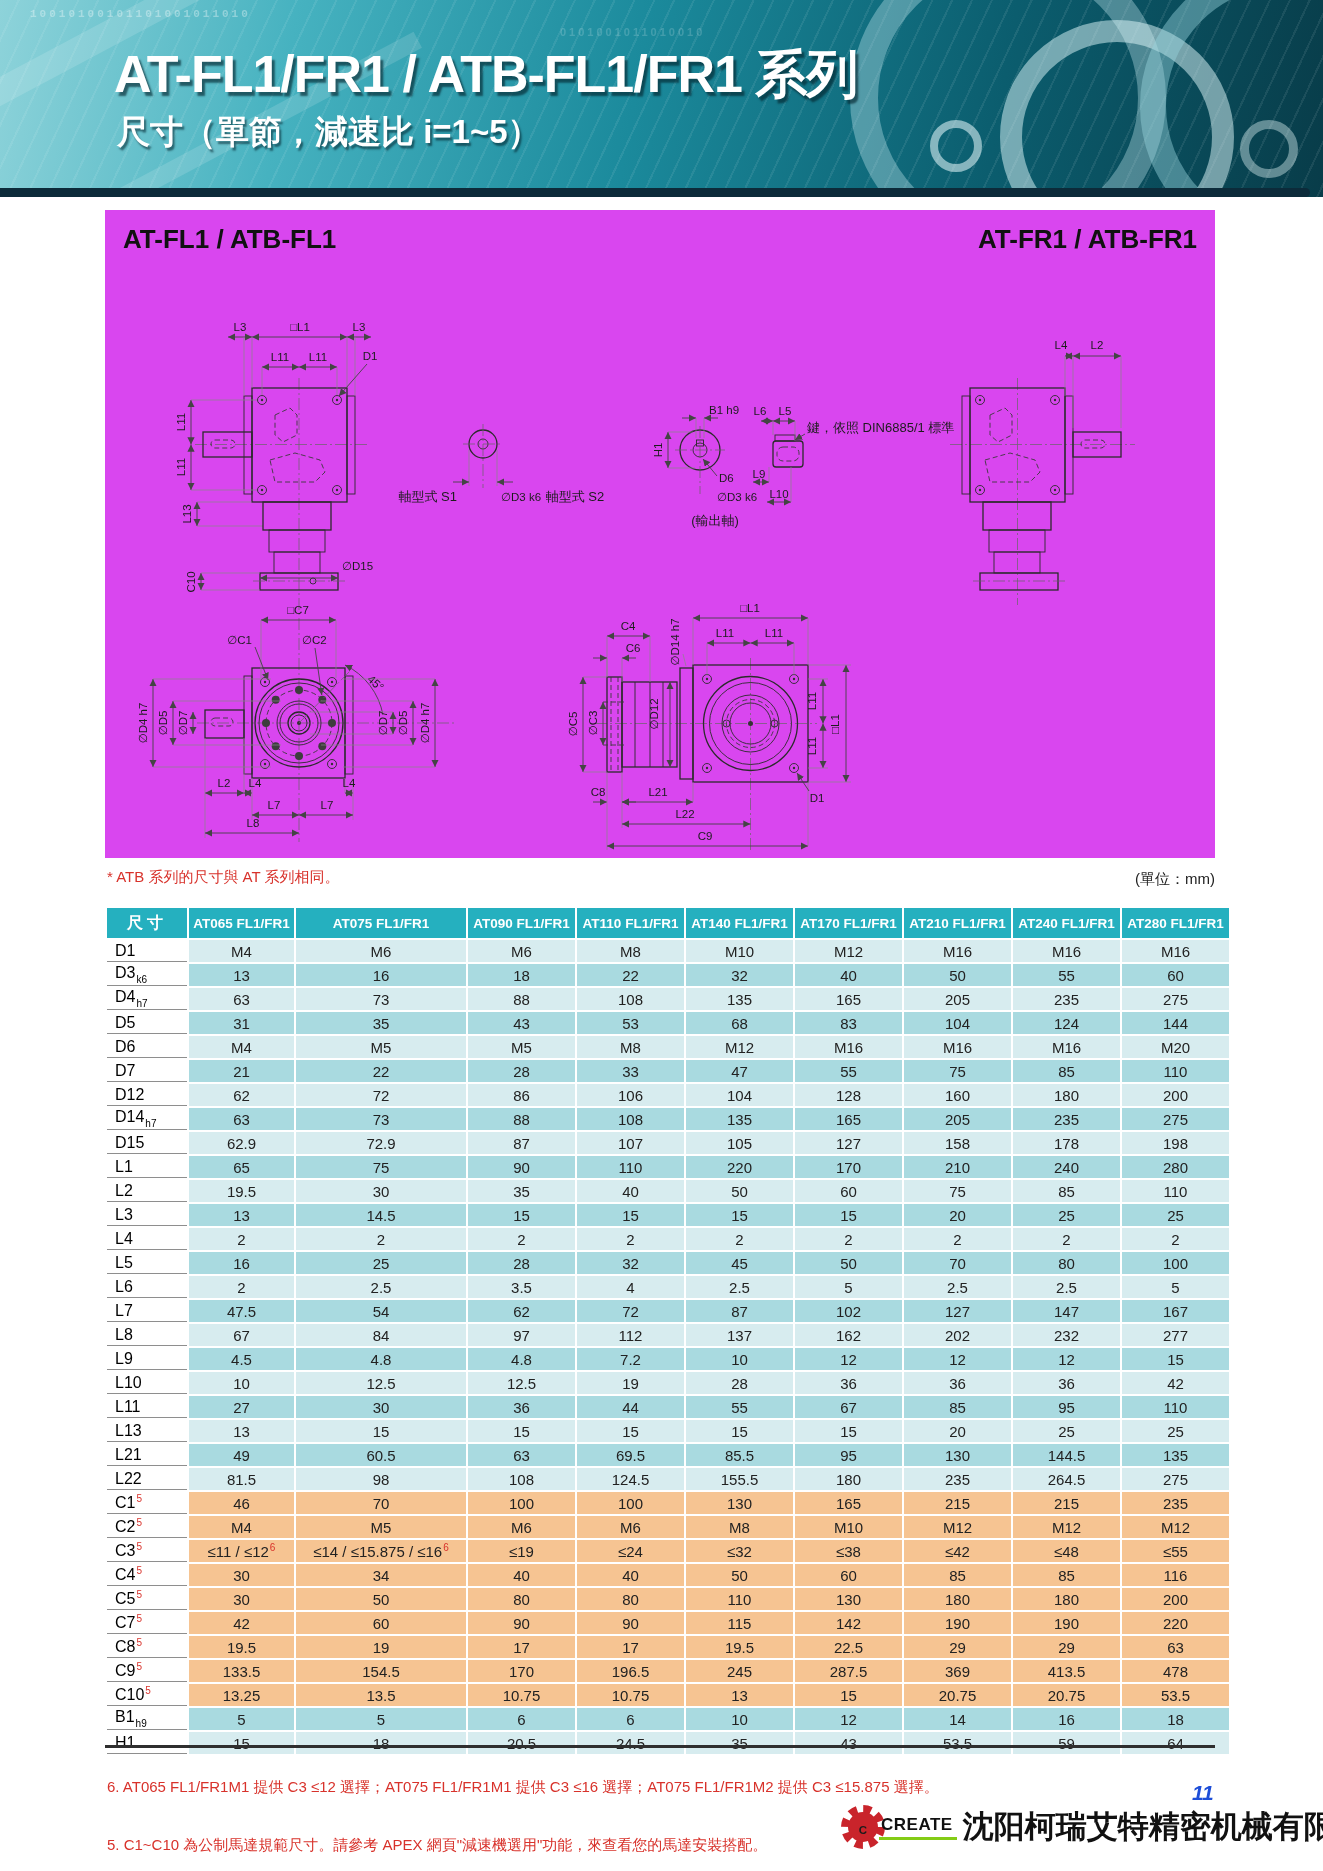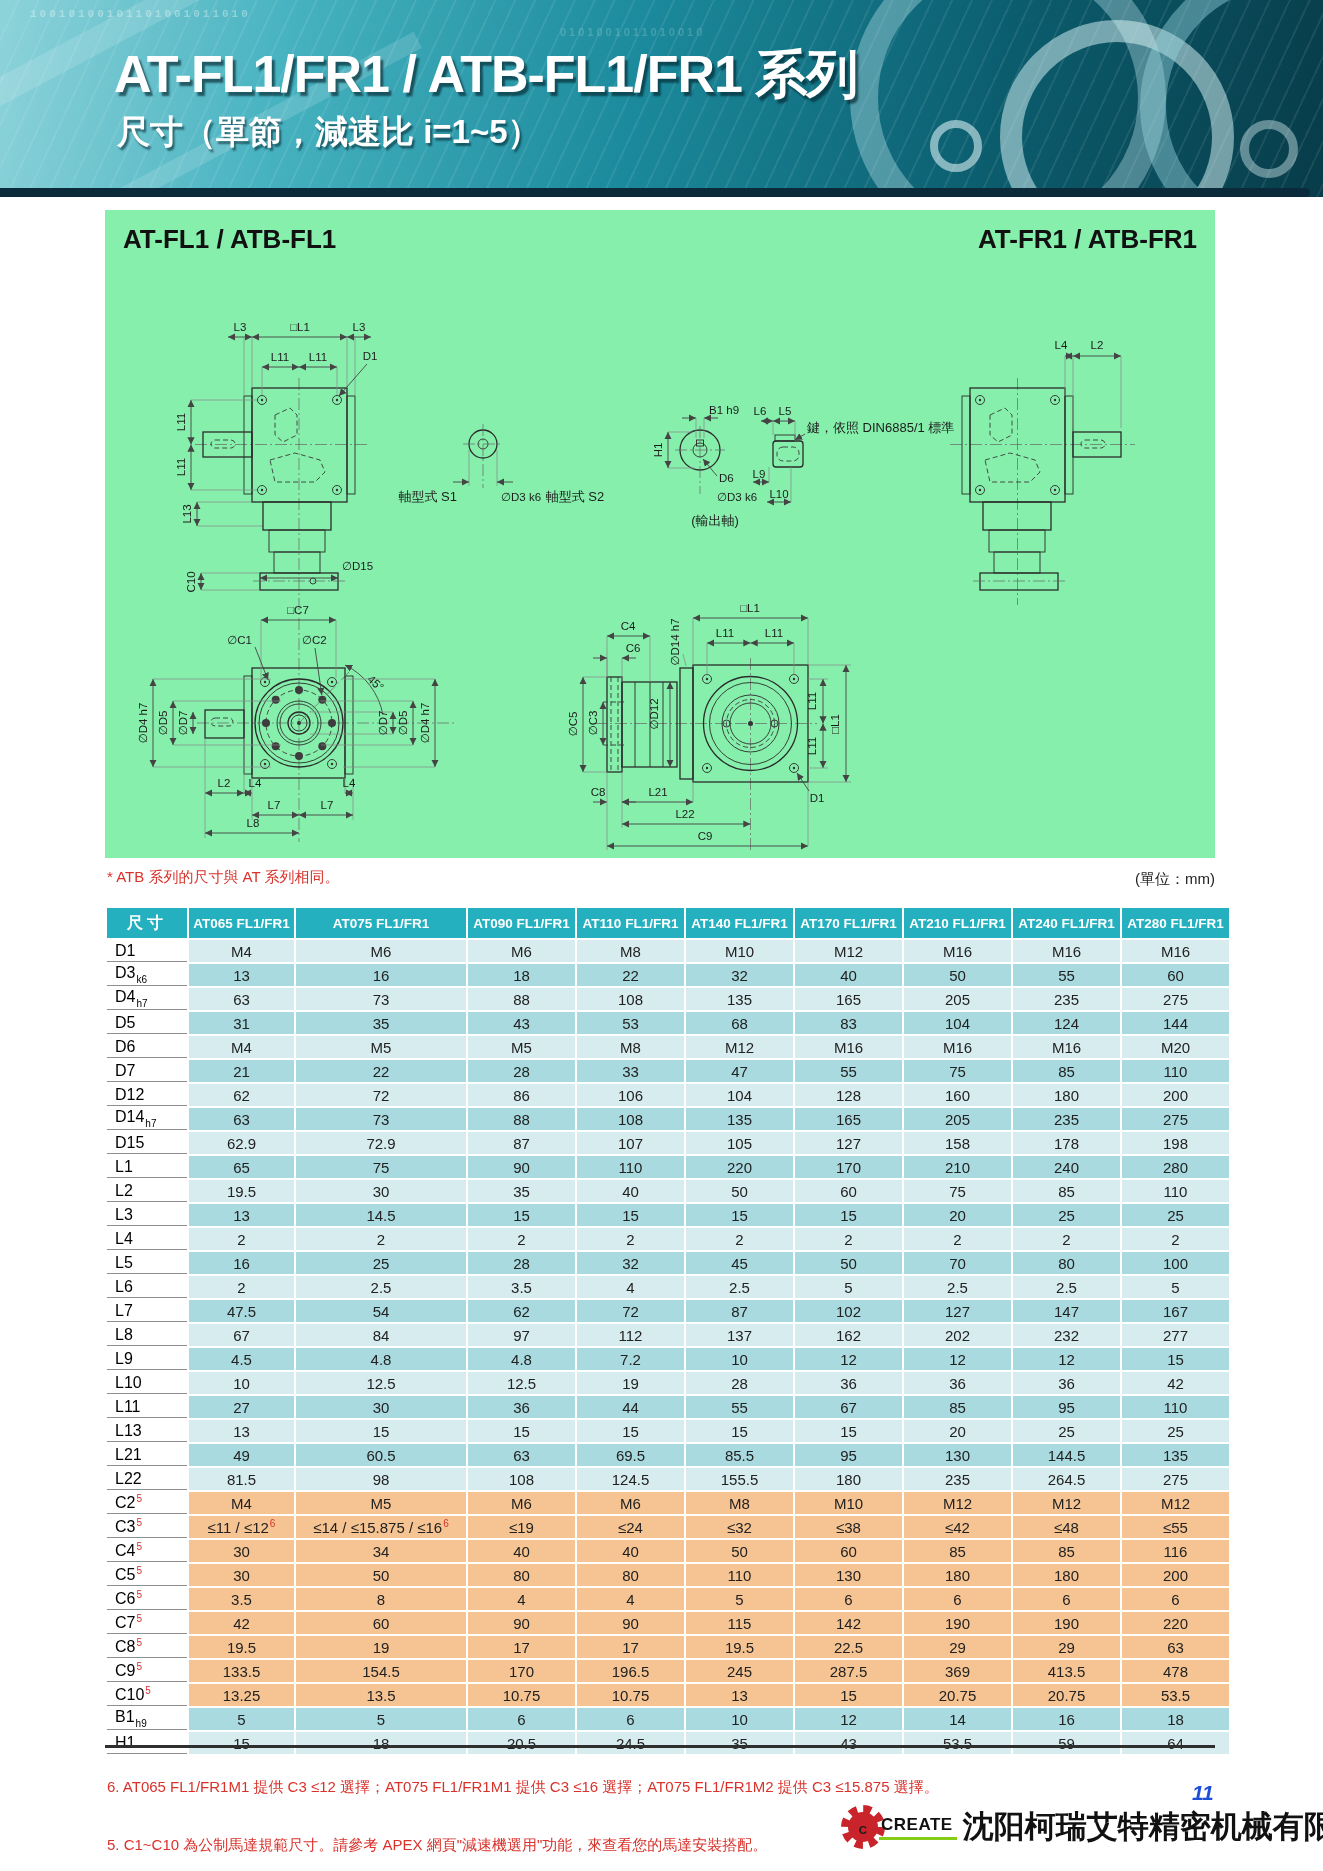--- a/index.html
+++ b/index.html
@@ -16,21 +16,21 @@
   .ring{position:absolute;border-radius:50%;}
   .bin{position:absolute;color:rgba(255,255,255,.35);font-size:11px;letter-spacing:3px;font-weight:bold;}
   .navybar{position:absolute;left:0;bottom:0;height:9px;width:1310px;background:#0c2b3a;
     border-radius:0 10px 10px 0;}
   .btitle{position:absolute;left:114px;top:40px;font-size:52px;font-weight:bold;color:#fff;
     letter-spacing:-1px;text-shadow:3px 4px 2px rgba(4,38,48,.65);white-space:nowrap;}
   .bsub{position:absolute;left:117px;top:110px;font-size:33px;font-weight:bold;color:#fff;
     text-shadow:2px 3px 2px rgba(4,38,48,.6);white-space:nowrap;}
 
   
-  .panel{position:absolute;left:105px;top:210px;width:1110px;height:648px;background:#86efac;}
+  .panel{position:absolute;left:105px;top:210px;width:1110px;height:648px;background:#d946ef;}
   .ptitle{position:absolute;top:14px;font-size:26px;font-weight:bold;color:#111;white-space:nowrap;}
   .ptitle.l{left:18px;} .ptitle.r{right:18px;}
   svg text{font-family:"Liberation Sans",sans-serif;font-size:11.5px;fill:#1c1c1c;}
   svg text.cjk{font-size:13px;}
   .o{stroke:#2b2b2b;stroke-width:1.3;fill:none;}
   .t{stroke:#2b2b2b;stroke-width:.9;fill:none;}
   .dim{stroke:#444;stroke-width:.9;fill:none;}
   .ext{stroke:#888;stroke-width:.7;fill:none;}
   .c{stroke:#666;stroke-width:.7;fill:none;stroke-dasharray:12 3 2 3;}
   .d{stroke:#3a3a3a;stroke-width:.9;fill:none;stroke-dasharray:5 3;}
@@ -722,20 +722,32 @@
         <td>98</td>
         <td>108</td>
         <td>124.5</td>
         <td>155.5</td>
         <td>180</td>
         <td>235</td>
         <td>264.5</td>
         <td>275</td>
       </tr>
       <tr class="tone-orange">
+        <th class="rowlabel">C1<sup>5</sup></th>
+        <td>46</td>
+        <td>70</td>
+        <td>100</td>
+        <td>100</td>
+        <td>130</td>
+        <td>165</td>
+        <td>215</td>
+        <td>215</td>
+        <td>235</td>
+      </tr>
+      <tr class="tone-orange">
         <th class="rowlabel">C2<sup>5</sup></th>
         <td>M4</td>
         <td>M5</td>
         <td>M6</td>
         <td>M6</td>
         <td>M8</td>
         <td>M10</td>
         <td>M12</td>
         <td>M12</td>
         <td>M12</td>
@@ -770,32 +782,20 @@
         <td>50</td>
         <td>80</td>
         <td>80</td>
         <td>110</td>
         <td>130</td>
         <td>180</td>
         <td>180</td>
         <td>200</td>
       </tr>
       <tr class="tone-orange">
-        <th class="rowlabel">C6<sup>5</sup></th>
-        <td>3.5</td>
-        <td>8</td>
-        <td>4</td>
-        <td>4</td>
-        <td>5</td>
-        <td>6</td>
-        <td>6</td>
-        <td>6</td>
-        <td>6</td>
-      </tr>
-      <tr class="tone-orange">
         <th class="rowlabel">C7<sup>5</sup></th>
         <td>42</td>
         <td>60</td>
         <td>90</td>
         <td>90</td>
         <td>115</td>
         <td>142</td>
         <td>190</td>
         <td>190</td>
         <td>220</td>

